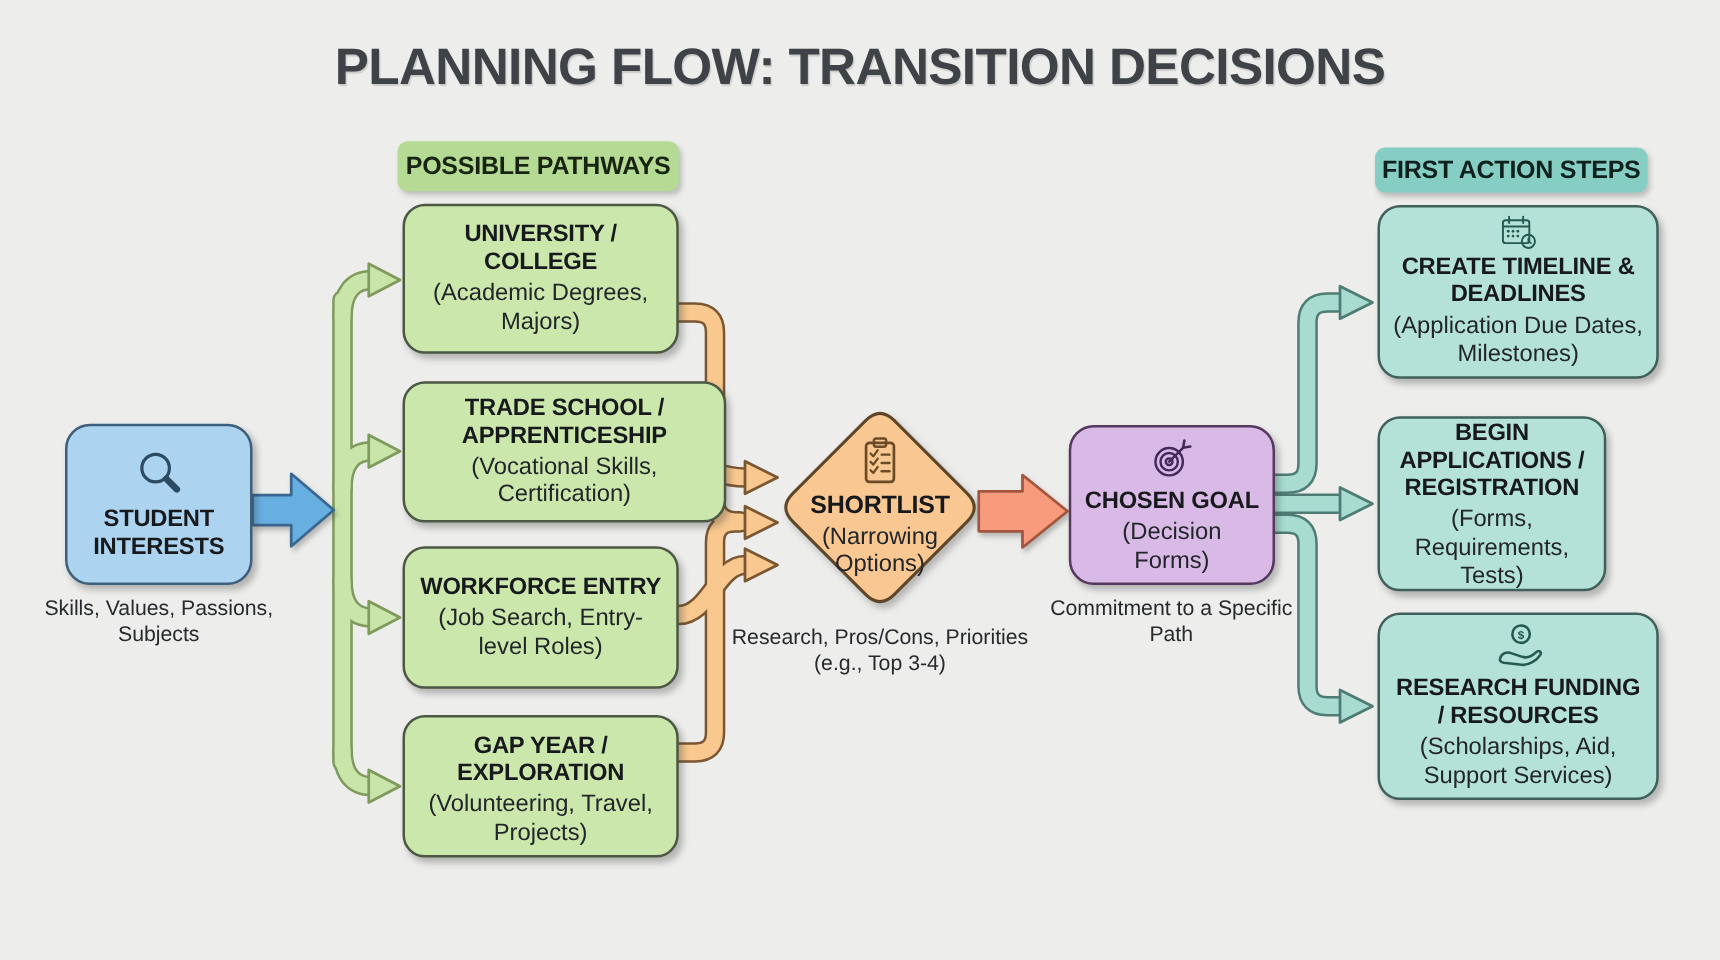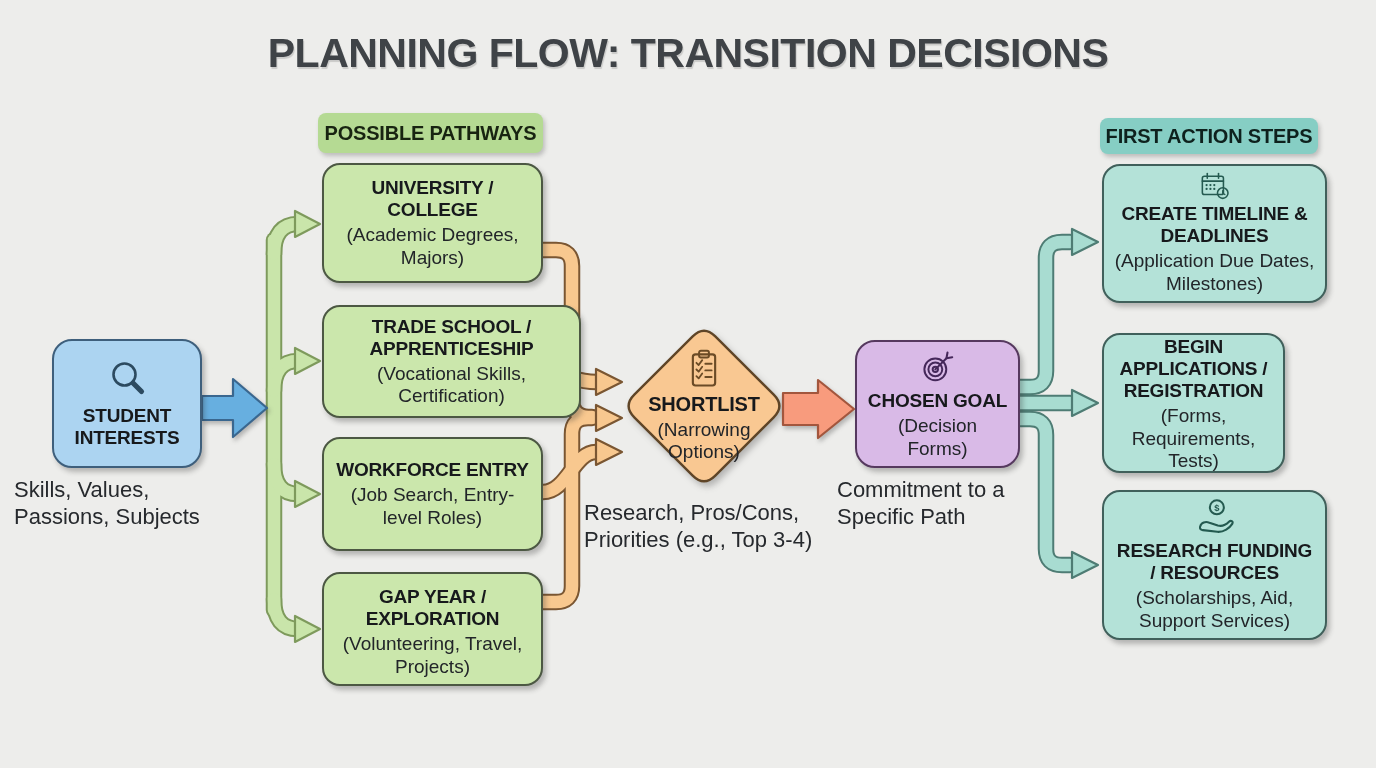--- a/index.html
+++ b/index.html
@@ -28,21 +28,21 @@
   .teal  {background:var(--teal-fill);  border-color:var(--teal-border);border-radius:18px;}
   .pill{
     position:absolute;box-sizing:border-box;border-radius:8px;
     display:flex;align-items:center;justify-content:center;text-align:center;
     font-size:20px;font-weight:bold;letter-spacing:-0.2px;
     box-shadow:2px 3px 4px rgba(50,50,50,0.25);
   }
   .pill.green-pill{background:var(--green-header-bg);color:var(--green-header-text);}
   .pill.teal-pill {background:var(--teal-header-bg); color:var(--teal-header-text);}
   .caption{
-    position:absolute;text-align:left;font-size:22px;line-height:1.22;color:var(--caption);
+    position:absolute;text-align:center;font-size:17px;line-height:1.22;color:var(--caption);
   }
   .free{position:absolute;box-sizing:border-box;display:flex;flex-direction:column;
     align-items:center;justify-content:center;text-align:center;gap:3px;}
   
   .tube path{fill:none;stroke-linecap:round;stroke-linejoin:round;}
   .g-out path{stroke:var(--green-conn-border);stroke-width:16.5px;}
   .g-in  path{stroke:var(--green-conn);stroke-width:12.5px;}
   .o-out path{stroke:var(--orange-conn-border);stroke-width:16.5px;}
   .o-in  path{stroke:var(--orange-conn);stroke-width:12.5px;}
   .t-out path{stroke:var(--teal-conn-border);stroke-width:16.5px;}

